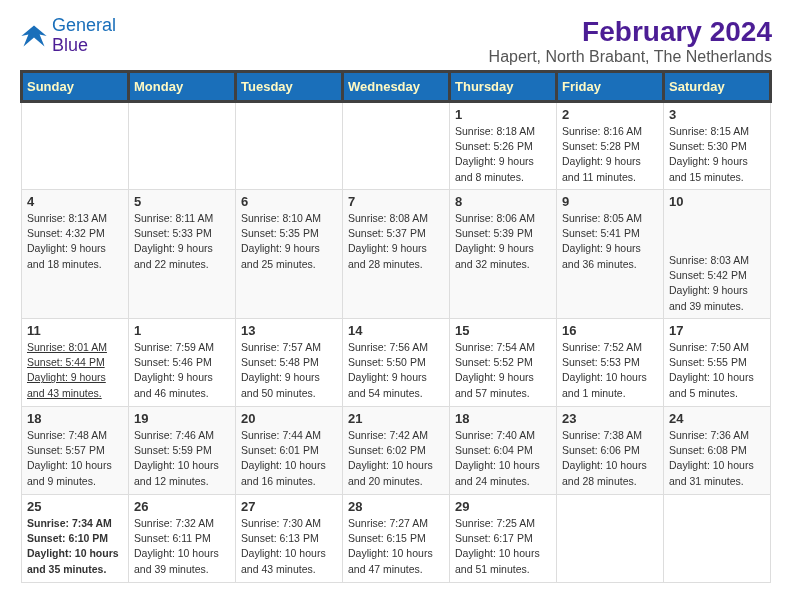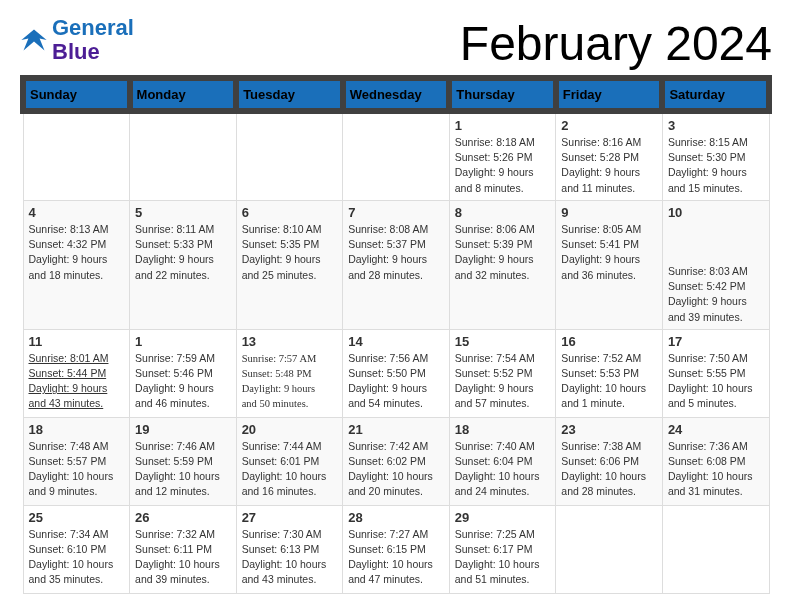--- a/index.html
+++ b/index.html
@@ -15,57 +15,57 @@
       align-items: flex-start;
       justify-content: space-between;
       margin-bottom: 4px;
     }
     .logo {
       display: flex;
       align-items: center;
       gap: 4px;
     }
     .logo-text {
-      font-size: 22px;
-      font-weight: bold;
+      font-size: 18px;
+      font-weight: normal;
       color: #333;
       line-height: 1.1;
     }
     .logo-text span {
       color: #1a6fba;
     }
     .logo-bird {
       width: 28px;
       height: 28px;
     }
     .title-area {
       text-align: right;
     }
     .month-title {
-      font-size: 48px;
-      font-weight: normal;
-      color: #000000;
+      font-size: 28px;
+      font-weight: bold;
+      color: #4c1d95;
     }
     .location-title {
       font-size: 16px;
       color: #555;
     }
     table {
       width: 100%;
       border-collapse: collapse;
       table-layout: fixed;
     }
     thead tr th {
       background-color: #1a6fba;
-      color: #000000;
+      color: #fef9c3;
       font-size: 13px;
       font-weight: bold;
       padding: 6px 4px;
       text-align: left;
-      border: 6px solid #404040;
+      border: 3px solid #404040;
     }
     tbody tr td {
       vertical-align: top;
       border: 1px solid #ddd;
       padding: 4px 5px;
       font-size: 10.5px;
       color: #333;
       height: 88px;
       background: #fff;
     }
@@ -96,20 +96,21 @@
     <svg class="logo-bird" viewBox="0 0 40 40">
       <polygon points="20,5 38,20 28,18 35,35 20,22 5,35 12,18 2,20" fill="#1a6fba"></polygon>
     </svg>
     <div class="logo-text">
       <div><span>General</span></div>
       <div><span style="color:#4c1d95;text-align:right;">Blue</span></div>
     </div>
   </div>
   <div class="title-area">
     <div class="month-title">February 2024</div>
+    <div class="location-title">Hapert, North Brabant, The Netherlands</div>
   </div>
 </div>
 
 <table>
   <thead>
     <tr>
     <th>Sunday</th>
         <th>Monday</th>
         <th>Tuesday</th>
         <th>Wednesday</th>
@@ -207,21 +208,21 @@
         </td>
         <td>
           <span class="day-number">1</span>
           <div class="day-info" style="white-space: pre-line;">Sunrise: 7:59 AM
 Sunset: 5:46 PM
 Daylight: 9 hours
 and 46 minutes.</div>
         </td>
         <td>
           <span class="day-number">13</span>
-          <div class="day-info" style="white-space: pre-line; font-family: Liberation Serif, serif;">Sunrise: 7:57 AM
+          <div class="day-info" style="white-space: pre-line;">Sunrise: 7:57 AM
 Sunset: 5:48 PM
 Daylight: 9 hours
 and 50 minutes.</div>
         </td>
         <td>
           <span class="day-number">14</span>
           <div class="day-info" style="white-space: pre-line;">Sunrise: 7:56 AM
 Sunset: 5:50 PM
 Daylight: 9 hours
 and 54 minutes.</div>
@@ -295,21 +296,21 @@
           <span class="day-number">24</span>
           <div class="day-info" style="white-space: pre-line;">Sunrise: 7:36 AM
 Sunset: 6:08 PM
 Daylight: 10 hours
 and 31 minutes.</div>
         </td>
       </tr>
       <tr>
         <td>
           <span class="day-number">25</span>
-          <div class="day-info" style="white-space: pre-line;">Sunrise: 7:34 AM
+          <div class="day-info" style="white-space: pre-line; font-weight: bold;">Sunrise: 7:34 AM
 Sunset: 6:10 PM
 Daylight: 10 hours
 and 35 minutes.</div>
         </td>
         <td>
           <span class="day-number">26</span>
           <div class="day-info" style="white-space: pre-line;">Sunrise: 7:32 AM
 Sunset: 6:11 PM
 Daylight: 10 hours
 and 39 minutes.</div>

